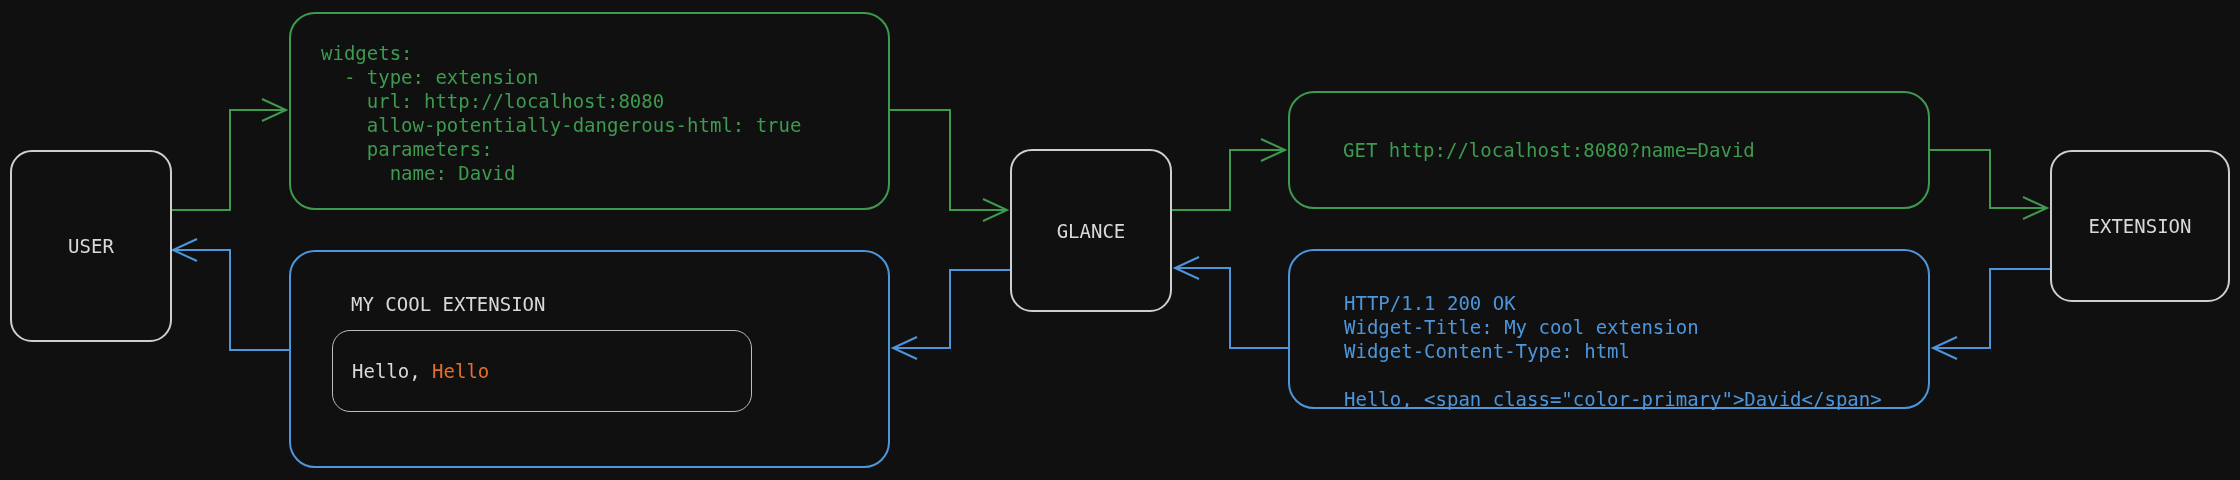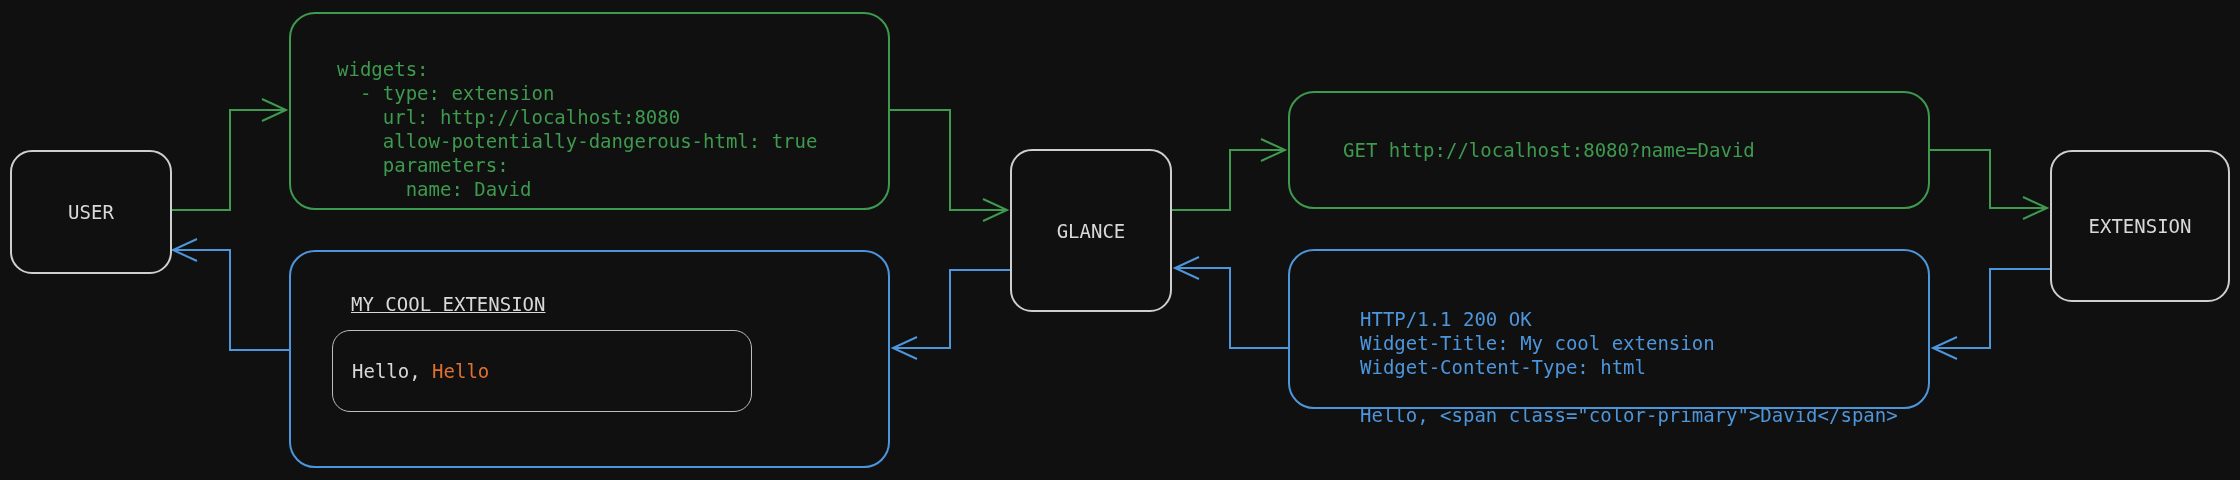--- a/index.html
+++ b/index.html
@@ -39,56 +39,55 @@
     position: absolute;
     border: 2px solid var(--node-border);
     border-radius: 22px;
     display: flex;
     align-items: center;
     justify-content: center;
     color: var(--fg);
     font-size: 19px;
     background: var(--bg);
   }
-  #user      { left: 10px;   top: 150px; width: 162px; height: 124px; }
+  #user      { left: 10px;   top: 150px; width: 162px; height: 192px; }
   #glance    { left: 1010px; top: 149px; width: 162px; height: 163px; }
   #extension { left: 2050px; top: 150px; width: 180px; height: 152px; }
 
   .frame {
     position: absolute;
     border-radius: 26px;
     background: var(--bg);
   }
   .frame.green-frame { border: 2px solid var(--green); }
   .frame.blue-frame  { border: 2px solid var(--blue); }
 
   #config-box   { left: 289px;  top: 12px;  width: 601px; height: 198px; }
   #request-box  { left: 1288px; top: 91px;  width: 642px; height: 118px;
                   display: flex; align-items: center; padding-left: 53px; }
   #response-box { left: 1288px; top: 249px; width: 642px; height: 160px; }
   #widget-box   { left: 289px;  top: 250px; width: 601px; height: 218px; }
 
   pre.code {
     position: absolute;
-    margin: 16px;
+    margin: 0;
     font-family: inherit;
     font-size: 19px;
     line-height: 24px;
   }
   #config-box pre.code   { left: 30px; top: 27px; color: var(--green); }
   #response-box pre.code { left: 54px; top: 40px; color: var(--blue); }
 
   .request-text { color: var(--green); font-size: 19px; }
 
   .widget-title {
     position: absolute;
     left: 60px; top: 41px;
     color: var(--fg);
     font-size: 19px;
-    text-decoration: underline;
   }
   .inner-box {
     position: absolute;
     left: 41px; top: 78px;
     width: 420px; height: 82px;
     border: 1.5px solid var(--inner-border);
     border-radius: 18px;
     display: flex;
     align-items: center;
     padding-left: 19px;

